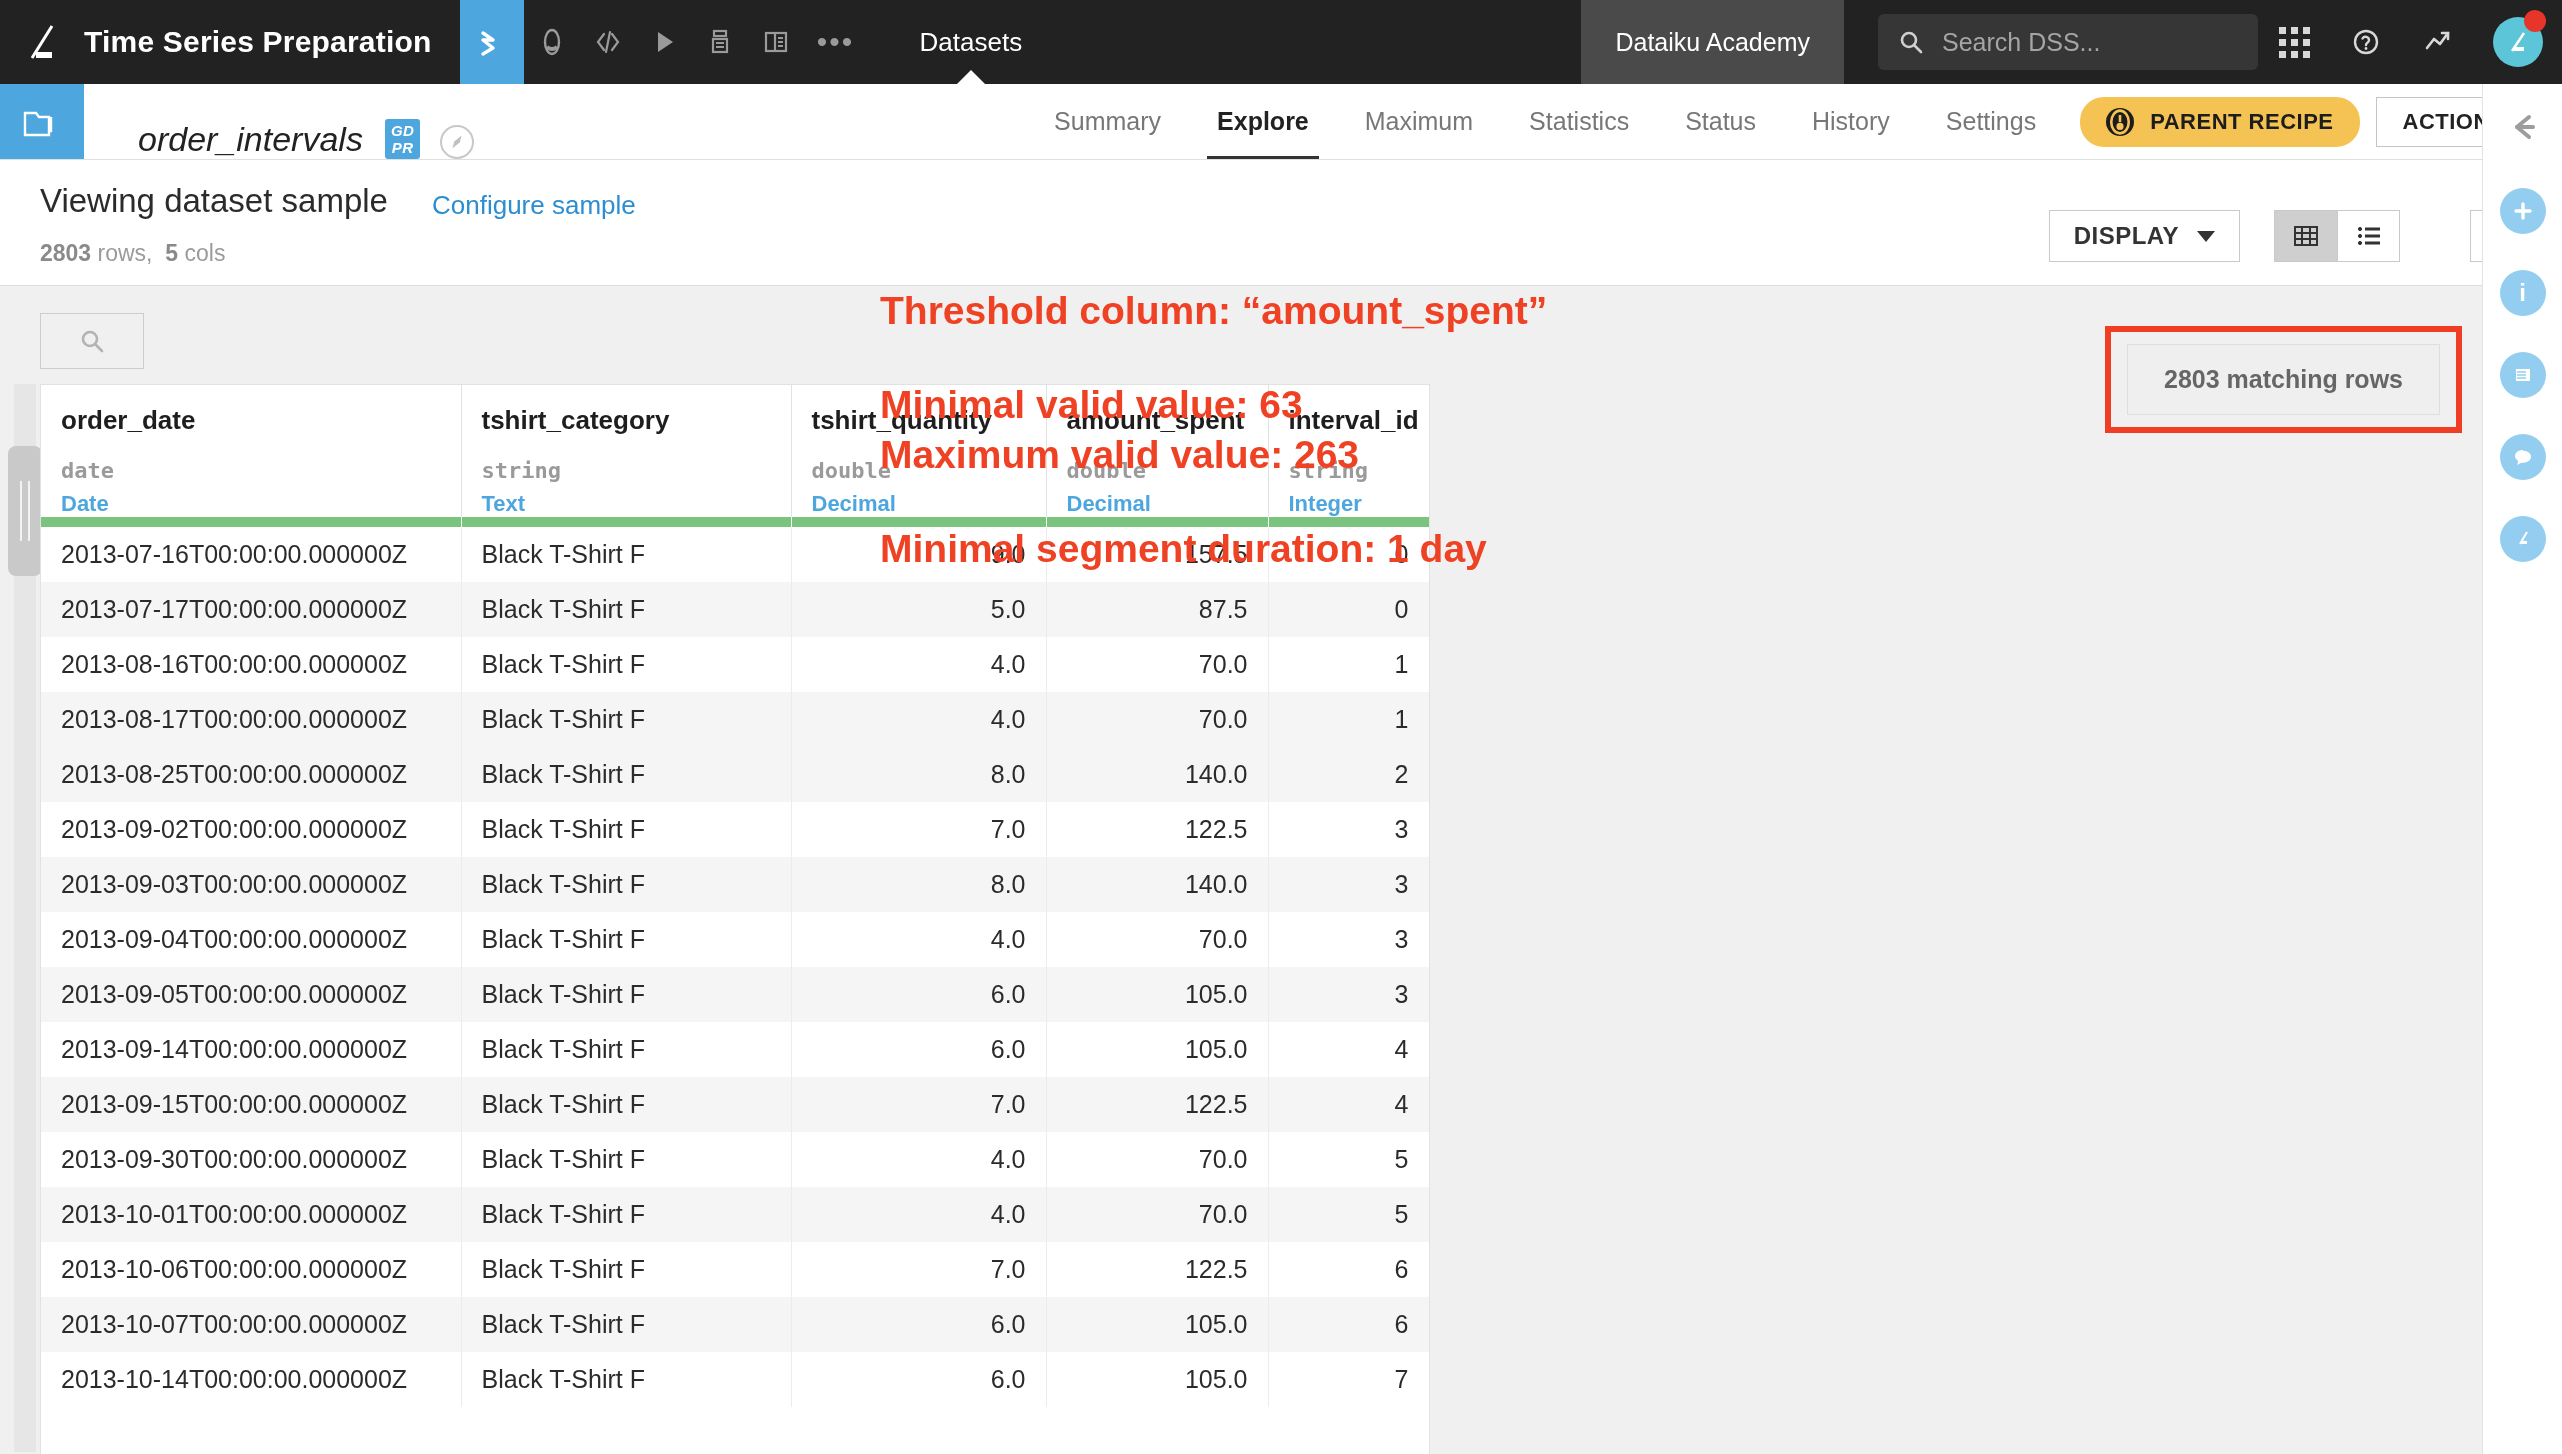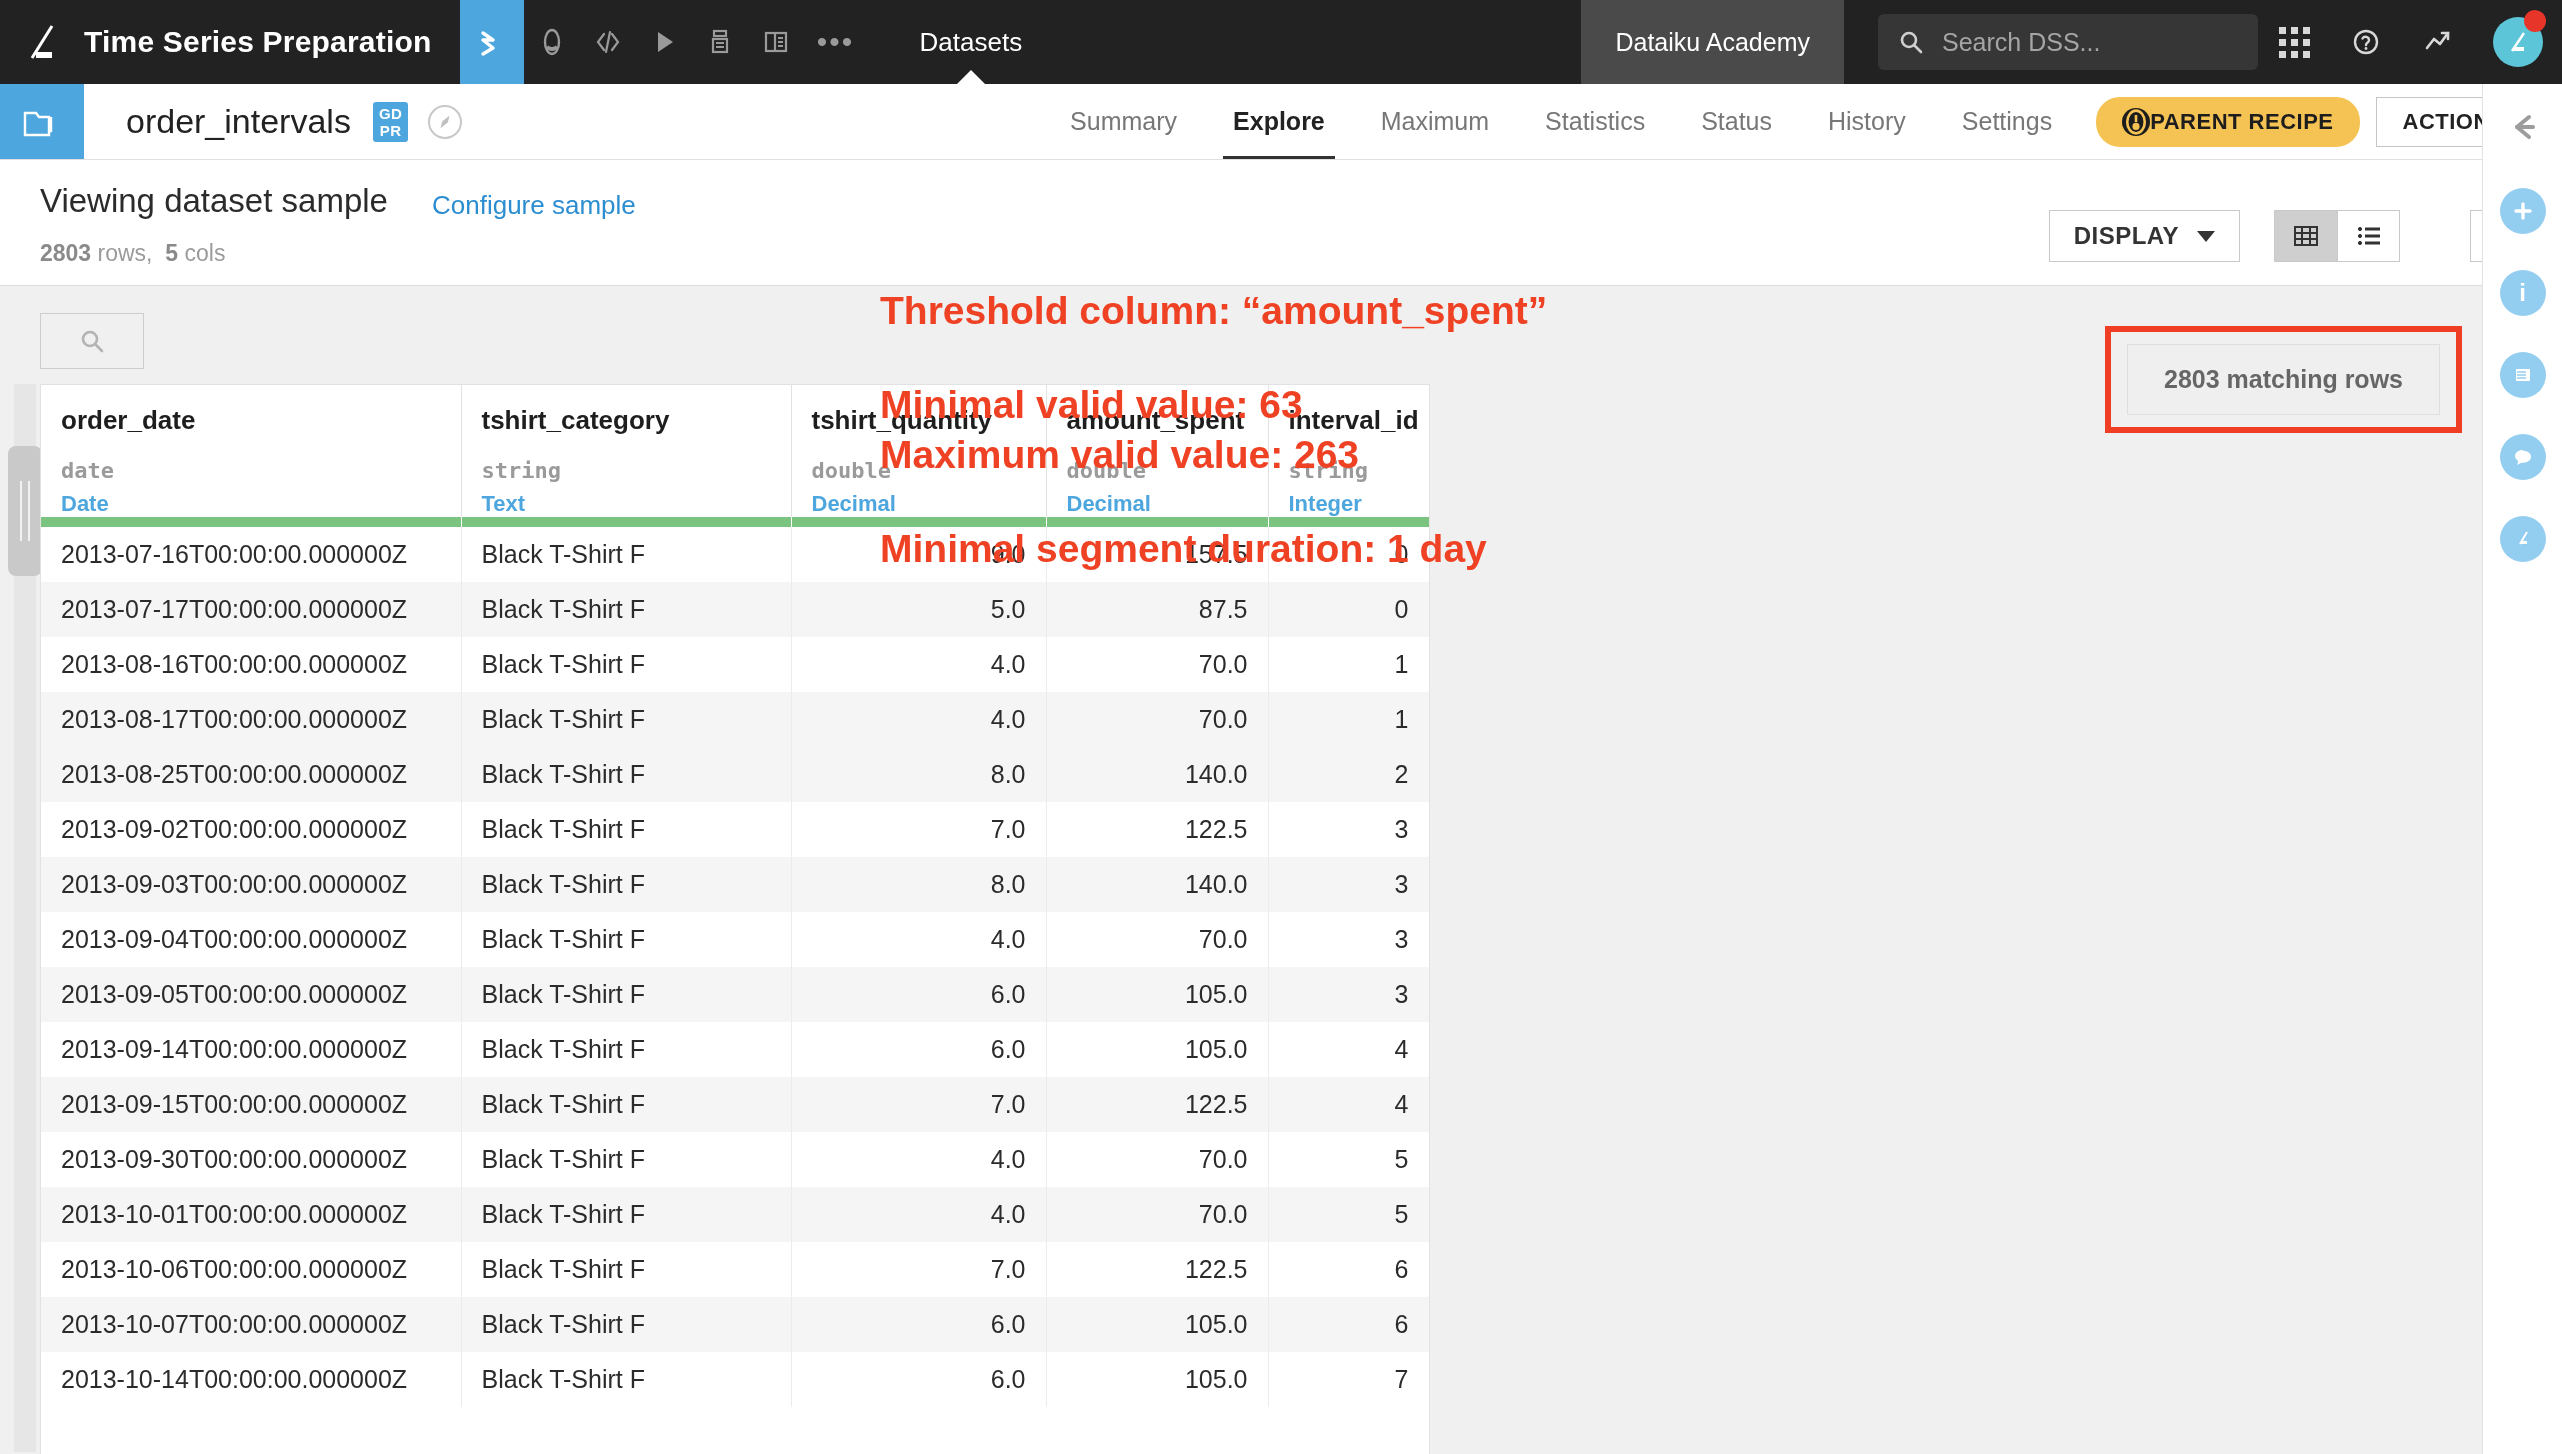--- a/index.html
+++ b/index.html
@@ -103,23 +103,24 @@
     background: #ffffff;
     border-bottom: 1px solid #e0e0e0;
     display: flex; align-items: stretch;
   }
   .ds-folder {
     width: 84px; background: #4da6dd;
     display: flex; align-items: center; justify-content: center;
   }
   .ds-folder svg { width: 42px; height: 38px; }
   .ds-name {
-    display: flex; align-items: center;
+    display: flex; align-items: flex-end;
     font-size: 34px; color: #222222;
-    padding-left: 42px;
+    padding-left: 54px;
+    font-style: italic;
   }
   .gdpr-badge {
     margin-left: 22px;
     background: #4da6dd; color: #ffffff;
     font-size: 15px; font-weight: bold; line-height: 17px;
     padding: 3px 6px; border-radius: 3px; text-align: center;
     letter-spacing: .5px;
   }
   .compass-badge {
     margin-left: 20px; width: 34px; height: 34px;
@@ -134,21 +135,21 @@
     display: flex; align-items: center; padding: 12px 28px;
     font-size: 25px; color: #777777;
     position: relative;
   }
   .ds-tab.active { color: #222222; font-weight: bold; }
   .ds-tab.active::after {
     content: ''; position: absolute; bottom: 0; left: 18px; right: 18px;
     height: 3px; background: #333333;
   }
   .parent-recipe {
-    display: flex; align-items: center; gap: 0;
+    display: flex; align-items: center; gap: 16px;
     background: #f5c353; color: #1d1d1d;
     font-size: 22px; font-weight: bold; letter-spacing: .5px;
     padding: 0 26px; margin: 13px 0 13px 16px;
     height: 50px;
     border-radius: 24px;
   }
   .parent-recipe .picon {
     width: 28px; height: 28px; border-radius: 50%;
     background: #1d1d1d; color: #f5c353;
     display: flex; align-items: center; justify-content: center;

